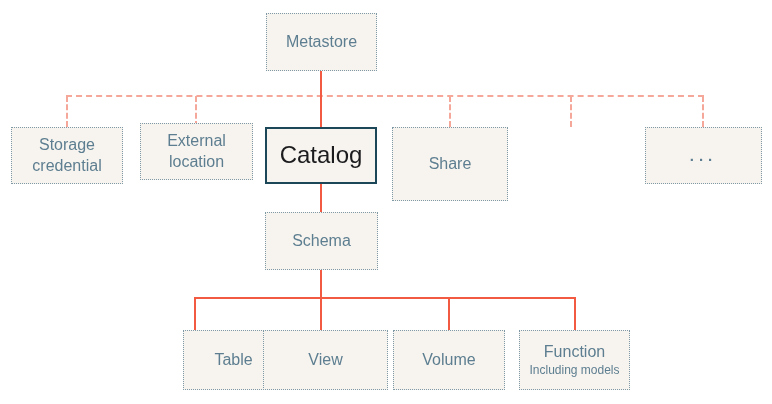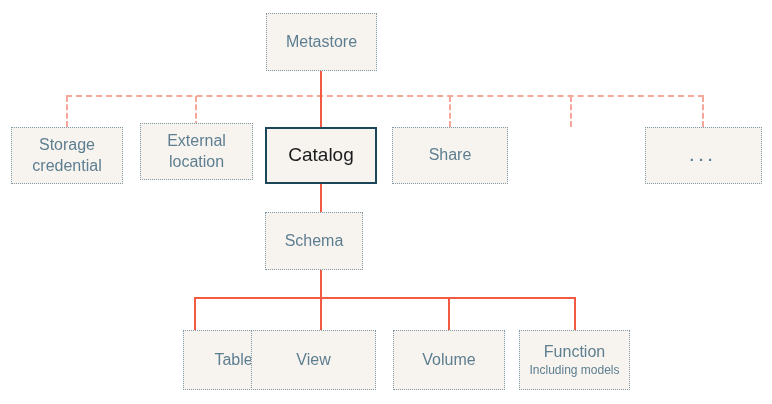--- a/index.html
+++ b/index.html
@@ -33,36 +33,36 @@
     line-height: 1.28;
     display: flex;
     flex-direction: column;
     align-items: center;
     justify-content: center;
     text-align: center;
   }
   .node--catalog {
     border: 2px solid var(--catalog-border);
     color: var(--catalog-text);
-    font-size: 19px;
+    font-size: 24px;
   }
   .node--more { letter-spacing: 5px; font-weight: bold; font-size: 15px; }
   .node .sublabel { font-size: 12px; line-height: 1.25; margin-top: 1px; }
 
   
   .n-metastore          { left: 266px; top: 13px;  width: 111px; height: 58px; }
   .n-storage-credential { left: 11px;  top: 127px; width: 112px; height: 57px; }
   .n-external-location  { left: 140px; top: 123px; width: 113px; height: 57px; }
   .n-catalog            { left: 265px; top: 127px; width: 112px; height: 57px; }
-  .n-share              { left: 392px; top: 127px; width: 116px; height: 57px; }
+  .n-share              { left: 392px; top: 127px; width: 116px; height: 74px; }
   .n-recipient          { left: 515px; top: 127px; width: 113px; height: 57px; }
   .n-more               { left: 645px; top: 127px; width: 117px; height: 57px; }
-  .n-schema             { left: 265px; top: 212px; width: 98px; height: 58px; }
+  .n-schema             { left: 265px; top: 212px; width: 113px; height: 58px; }
   .n-table              { left: 139px; top: 330px; width: 101px; height: 60px; margin-left: 44px; }
-  .n-view               { left: 251px; top: 330px; width: 125px; height: 60px; }
+  .n-view               { left: 263px; top: 330px; width: 125px; height: 60px; }
   .n-volume             { left: 393px; top: 330px; width: 112px; height: 60px; }
   .n-function           { left: 519px; top: 330px; width: 111px; height: 60px; }
 
   
   .line-solid-v { position: absolute; width: 2px; background: var(--solid-line); }
   .line-solid-h { position: absolute; height: 2px; background: var(--solid-line); }
   .line-dash-h  { position: absolute; height: 0; border-top: 2px dashed var(--dashed-line); }
   .line-dash-v  { position: absolute; width: 0; border-left: 2px dashed var(--dashed-line); }
 
   .c-meta-cat   { left: 320px; top: 71px;  height: 56px; }

